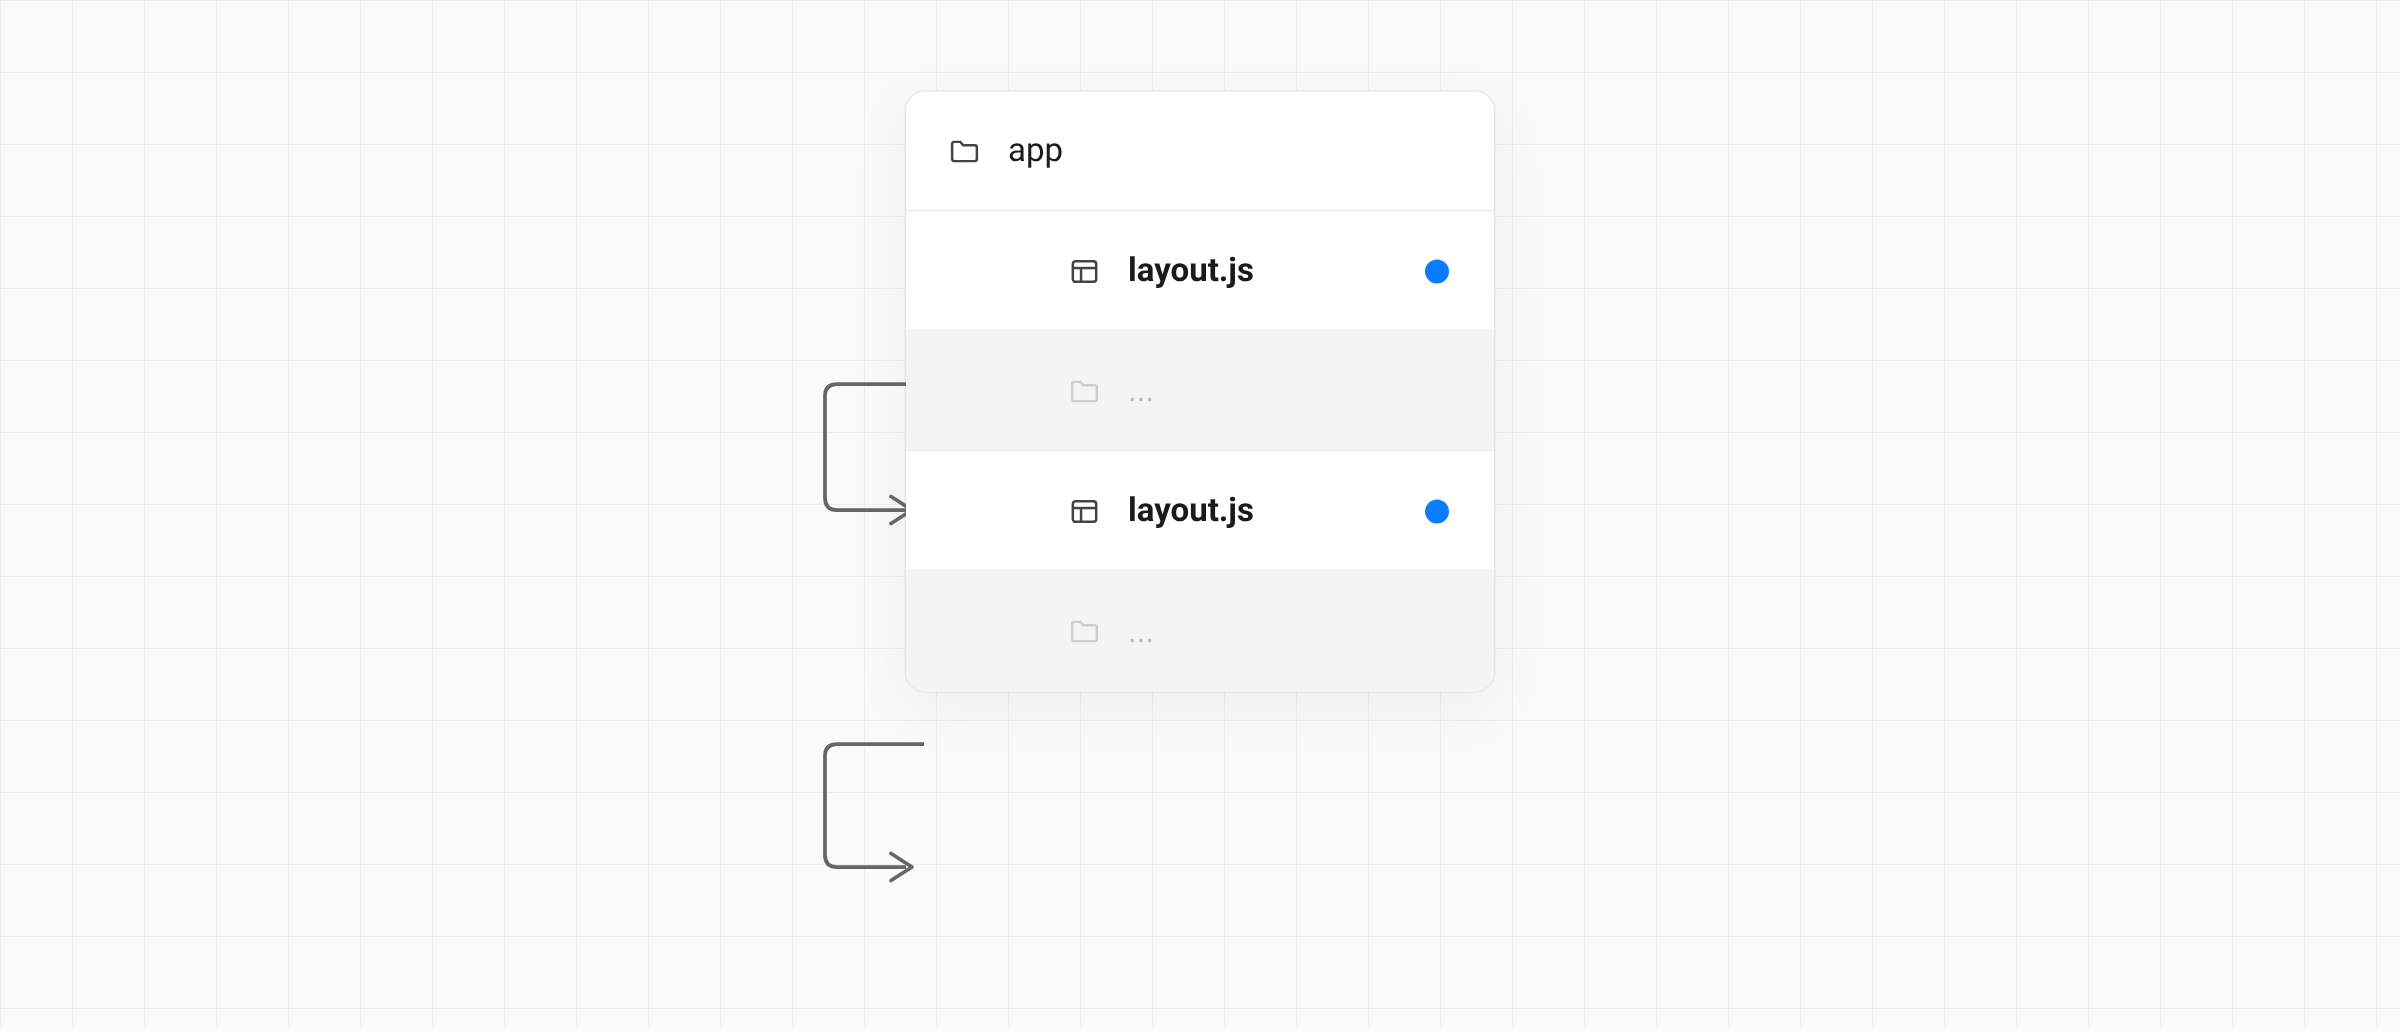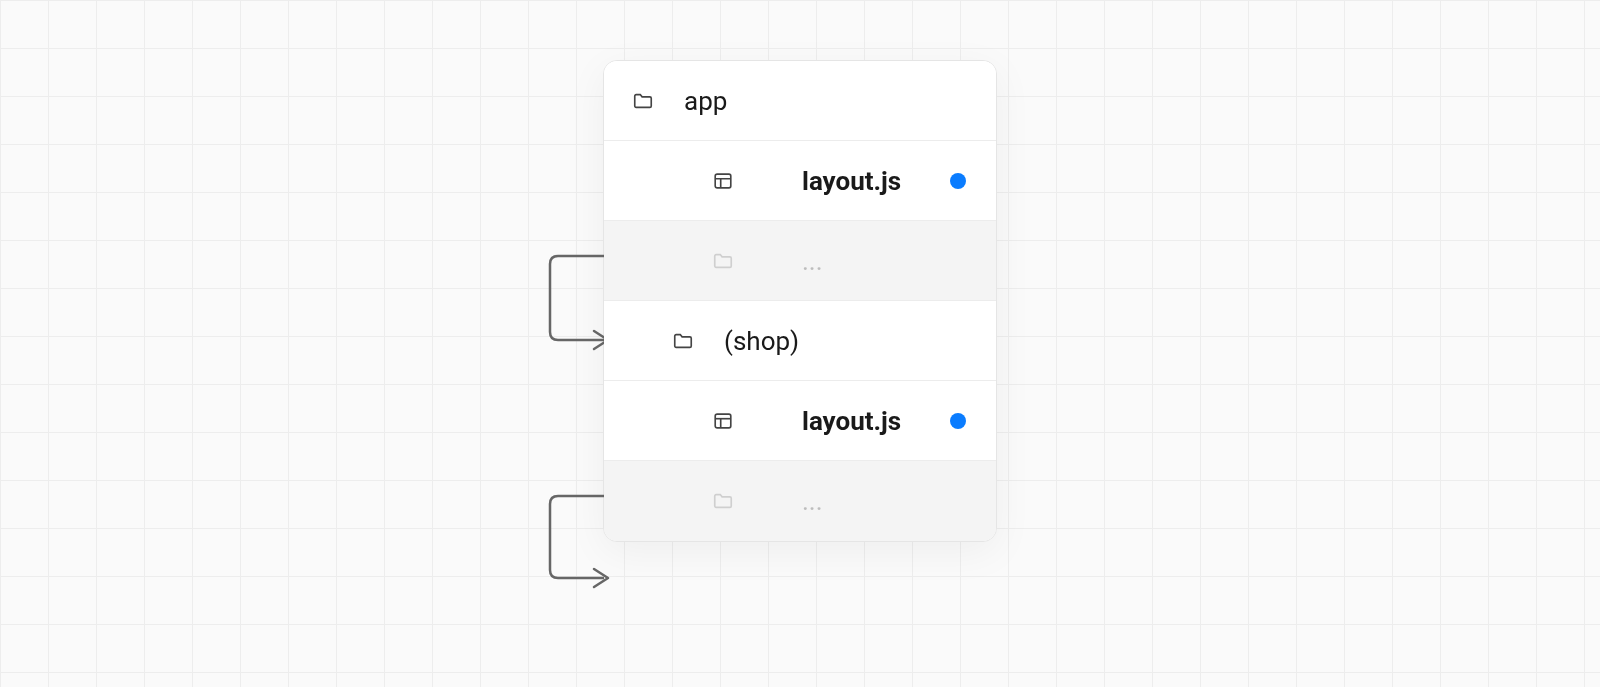--- a/index.html
+++ b/index.html
@@ -52,34 +52,34 @@
     position: relative;
   }
   .row:last-child { border-bottom: none; }
   .row.faded {
     background: #f4f4f4;
     color: #bdbdbd;
   }
   .row.faded .icon { color: #cfcfcf; }
   .indent-0 { padding-left: 28px; }
   .indent-1 { padding-left: 68px; }
-  .indent-2 { padding-left: 108px; gap: 38px; }
+  .indent-2 { padding-left: 108px; }
   .icon {
     width: 22px;
     height: 22px;
     flex-shrink: 0;
     color: #444;
     display: inline-flex;
     align-items: center;
     justify-content: center;
   }
   .icon svg { width: 100%; height: 100%; display: block; }
   .label {
-    margin-left: 30px;
-    font-size: 26px;
+    margin-left: 18px;
+    font-size: 22px;
     color: #1a1a1a;
   }
   .row.faded .label { color: #bdbdbd; }
   .label.bold { font-weight: 700; }
   .dot {
     position: absolute;
     right: 30px;
     top: 50%;
     transform: translateY(-50%);
     width: 16px;
@@ -130,28 +130,20 @@
 
     <div class="row indent-2 faded">
       <span class="icon">
         <svg viewBox="0 0 24 24" fill="none" stroke="currentColor" stroke-width="1.8">
           <path d="M3 6.5 C3 5.67 3.67 5 4.5 5 L9 5 L11 7.5 L19.5 7.5 C20.33 7.5 21 8.17 21 9 L21 17.5 C21 18.33 20.33 19 19.5 19 L4.5 19 C3.67 19 3 18.33 3 17.5 Z"></path>
         </svg>
       </span>
       <span class="label">...</span>
     </div>
 
-    <div class="row indent-1">
-      <span class="icon">
-        <svg viewBox="0 0 24 24" fill="none" stroke="currentColor" stroke-width="1.8">
-          <path d="M3 6.5 C3 5.67 3.67 5 4.5 5 L9 5 L11 7.5 L19.5 7.5 C20.33 7.5 21 8.17 21 9 L21 17.5 C21 18.33 20.33 19 19.5 19 L4.5 19 C3.67 19 3 18.33 3 17.5 Z"></path>
-        </svg>
-      </span>
-      <span class="label">(shop)</span>
-    </div>
 
     <div class="row indent-2">
       <span class="icon">
         <svg viewBox="0 0 24 24" fill="none" stroke="currentColor" stroke-width="1.8">
           <rect x="3.5" y="4.5" width="17" height="15" rx="2"></rect>
           <line x1="3.5" y1="9.5" x2="20.5" y2="9.5"></line>
           <line x1="9.5" y1="9.5" x2="9.5" y2="19.5"></line>
         </svg>
       </span>
       <span class="label bold">layout.js</span>

